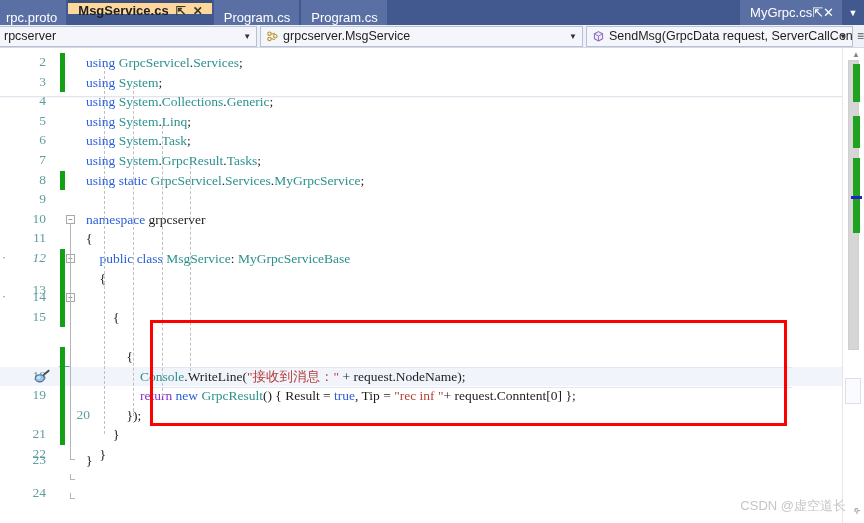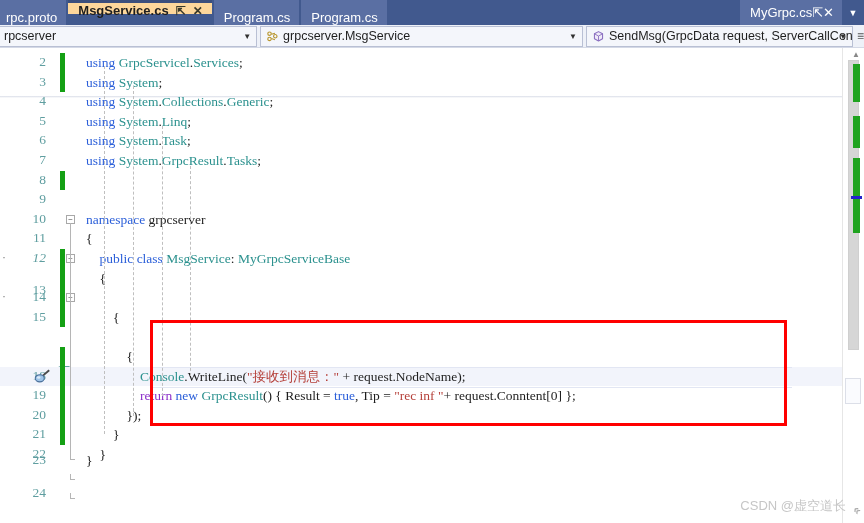--- a/index.html
+++ b/index.html
@@ -289,20 +289,21 @@
           <div class="ln" style="top: 1px;">6</div>
           <div class="code" style="left: 86px; top: 0px;"><span class="k">using</span> <span class="t">System</span>.<span class="t">Task</span>;</div>
         </div>
         <div class="row" style="top: 103px;">
           <div class="ln" style="top: 1px;">7</div>
           <div class="code" style="left: 86px; top: 0px;"><span class="k">using</span> <span class="t">System</span>.<span class="t">GrpcResult</span>.<span class="t">Tasks</span>;</div>
         </div>
         <div class="row" style="top: 122.6px;">
           <div class="ln" style="top: 1px;">8</div>
           <div class="changebar"></div>
+          <div class="code" style="left: 86px; top: 0px;"><span class="k">using</span> <span class="k">static</span> <span class="t">GrpcServicel</span>.<span class="t">Services</span>.<span class="t">MyGrpcService</span>;</div>
         </div>
         <div class="row" style="top: 142.2px;">
           <div class="ln" style="top: 1px;">9</div>
           <div class="code" style="left: 86px; top: 0px;"></div>
         </div>
         <div class="row" style="top: 161.8px;">
           <div class="ln" style="top: 1px;">10</div>
           <div class="foldbox" style="top: 5px;">−</div>
           <div class="code" style="left: 86px; top: 0px;"><span class="k">namespace</span> grpcserver</div>
         </div>
@@ -347,21 +348,21 @@
             </svg></div>
           <div class="changebar"></div>
           <div class="code" style="left: 86px; top: 0px;">                <span class="t">Console</span>.WriteLine(<span class="s">"接收到消息："</span> + request.NodeName);</div>
         </div>
         <div class="row" style="top: 338.2px;">
           <div class="ln" style="top: 1px;">19</div>
           <div class="changebar"></div>
           <div class="code" style="left: 86px; top: 0px;">                <span class="kp">return</span> <span class="k">new</span> <span class="t">GrpcResult</span>() { Result = <span class="k">true</span>, Tip = <span class="s">"rec inf "</span>+ request.Conntent[0] };</div>
         </div>
         <div class="row" style="top: 357.8px;">
-          <div class="ln" style="top: 1px;">20</div>
+          <div class="ln" style="top: 1px; margin-left: 44px;">20</div>
           <div class="changebar"></div>
           <div class="code" style="left: 86px; top: 0px;">            });</div>
         </div>
         <div class="row" style="top: 377.4px;">
           <div class="ln" style="top: 1px;">21</div>
           <div class="changebar"></div>
           <div class="code" style="left: 86px; top: 0px;">        }</div>
         </div>
         <div class="row" style="top: 397px;">
           <div class="ln" style="top: 1px;">22</div>

